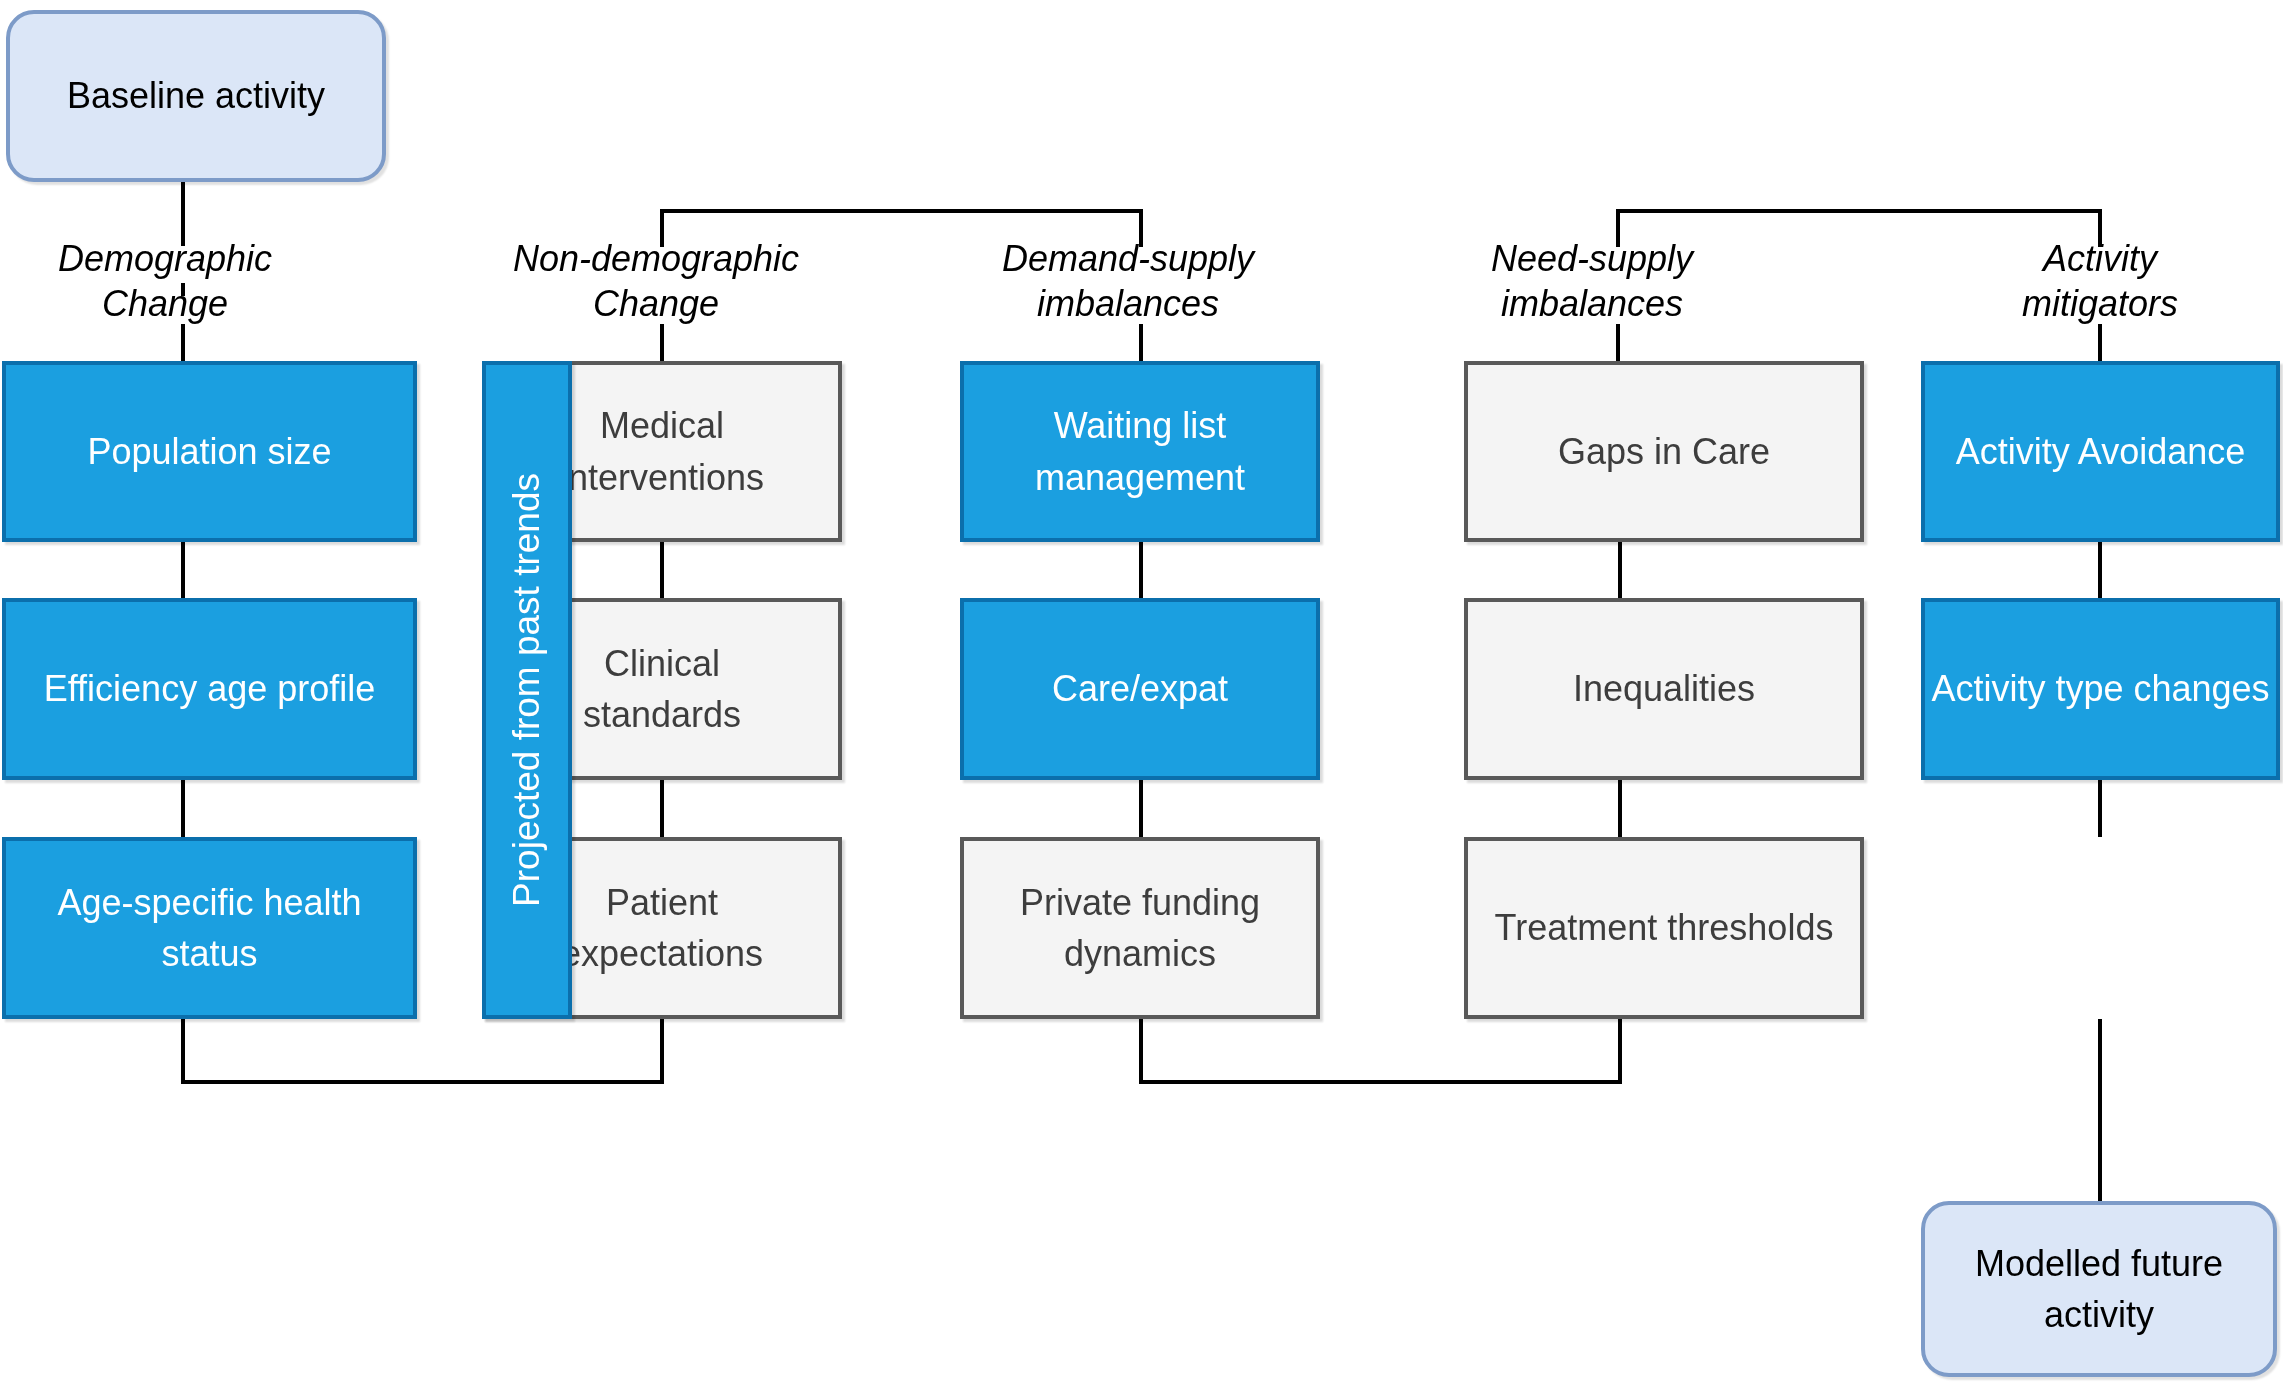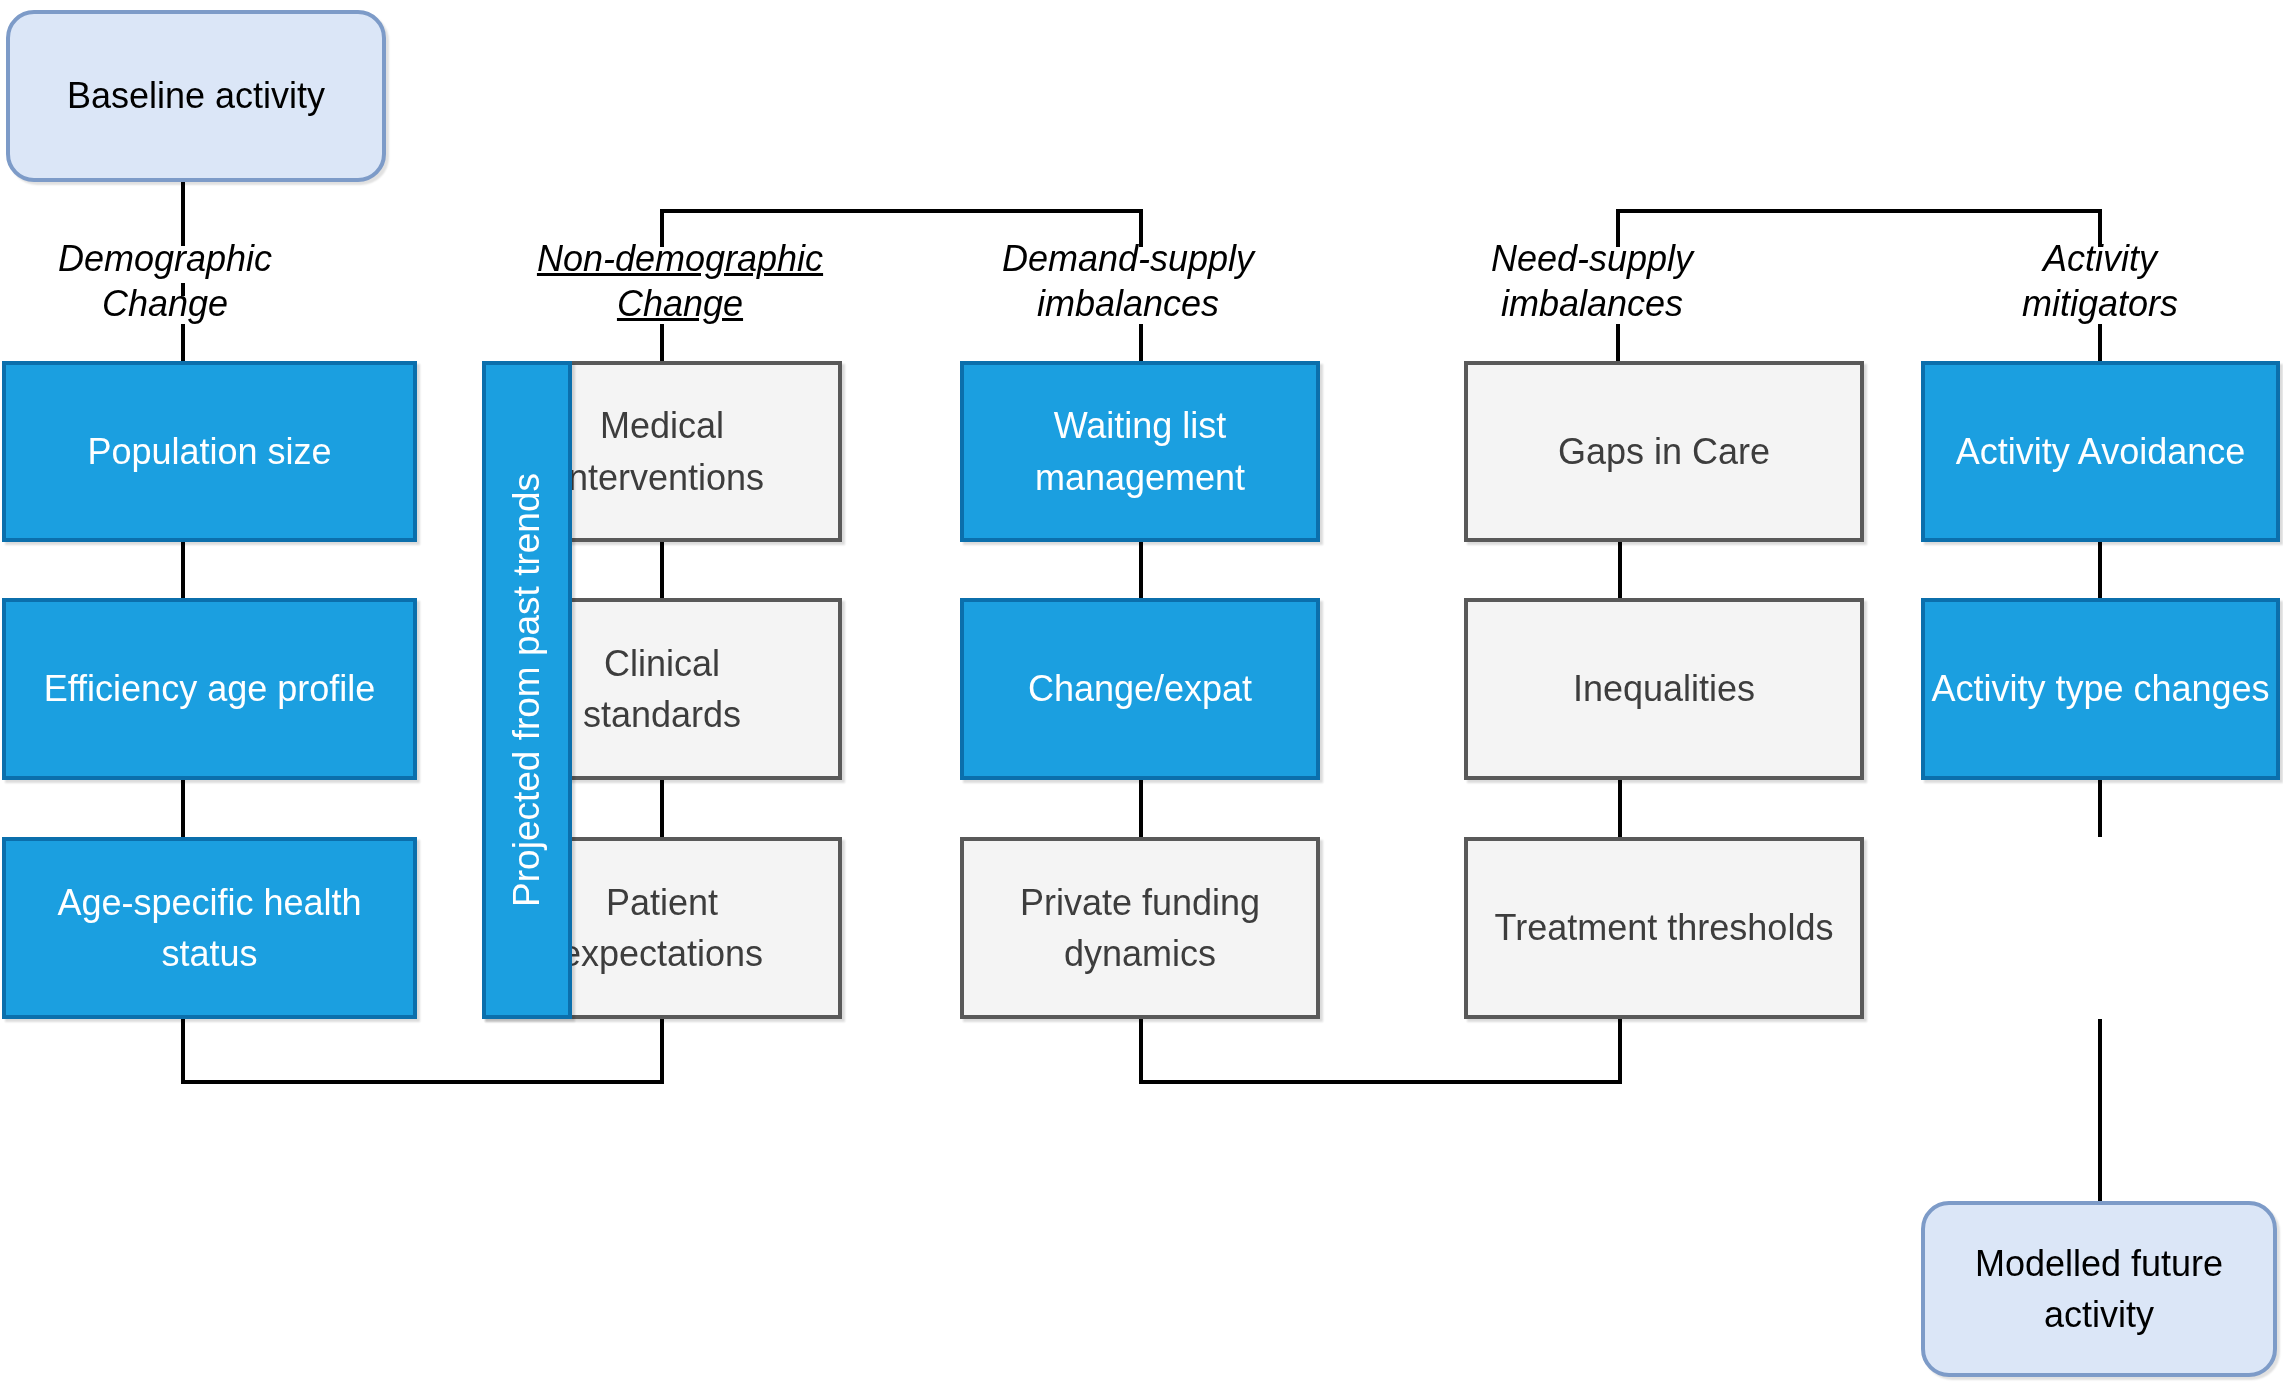--- a/index.html
+++ b/index.html
@@ -100,21 +100,21 @@
   <div class="vline" style="left:1618px;top:1015px;height:69px;"></div>
 
   <div class="vline" style="left:2098px;top:1019px;height:184px;"></div>
 
   <div class="terminal" id="start-node">Baseline activity</div>
   <div class="terminal" id="end-node">Modelled future
 activity</div>
 
   <div class="hdr" style="left:-75px;">Demographic
 Change</div>
-  <div class="hdr" style="left:440px;text-decoration:underline;">Non-demographic
+  <div class="hdr" style="left:416px;">Non-demographic
 Change</div>
   <div class="hdr" style="left:888px;">Demand-supply
 imbalances</div>
   <div class="hdr" style="left:1352px;">Need-supply
 imbalances</div>
   <div class="hdr" style="left:1860px;">Activity
 mitigators</div>
 
   <div class="box blue c1 r1">Population size</div>
   <div class="box blue c1 r2">Efficiency age profile</div>
@@ -126,21 +126,21 @@
   <div class="box gray c2 r2">Clinical
 standards</div>
   <div class="box gray c2 r3">Patient
 expectations</div>
   <div class="vbar">
     <span class="vtext">Projected from past trends</span>
   </div>
 
   <div class="box blue c3 r1">Waiting list
 management</div>
-  <div class="box blue c3 r2">Change/expat</div>
+  <div class="box blue c3 r2">Care/expat</div>
   <div class="box gray c3 r3">Private funding
 dynamics</div>
 
   <div class="box gray c4 r1">Gaps in Care</div>
   <div class="box gray c4 r2">Inequalities</div>
   <div class="box gray c4 r3">Treatment thresholds</div>
 
   <div class="box blue c5 r2">Activity type changes</div>
   <div class="box blue c5 r1">Activity Avoidance</div>
 

